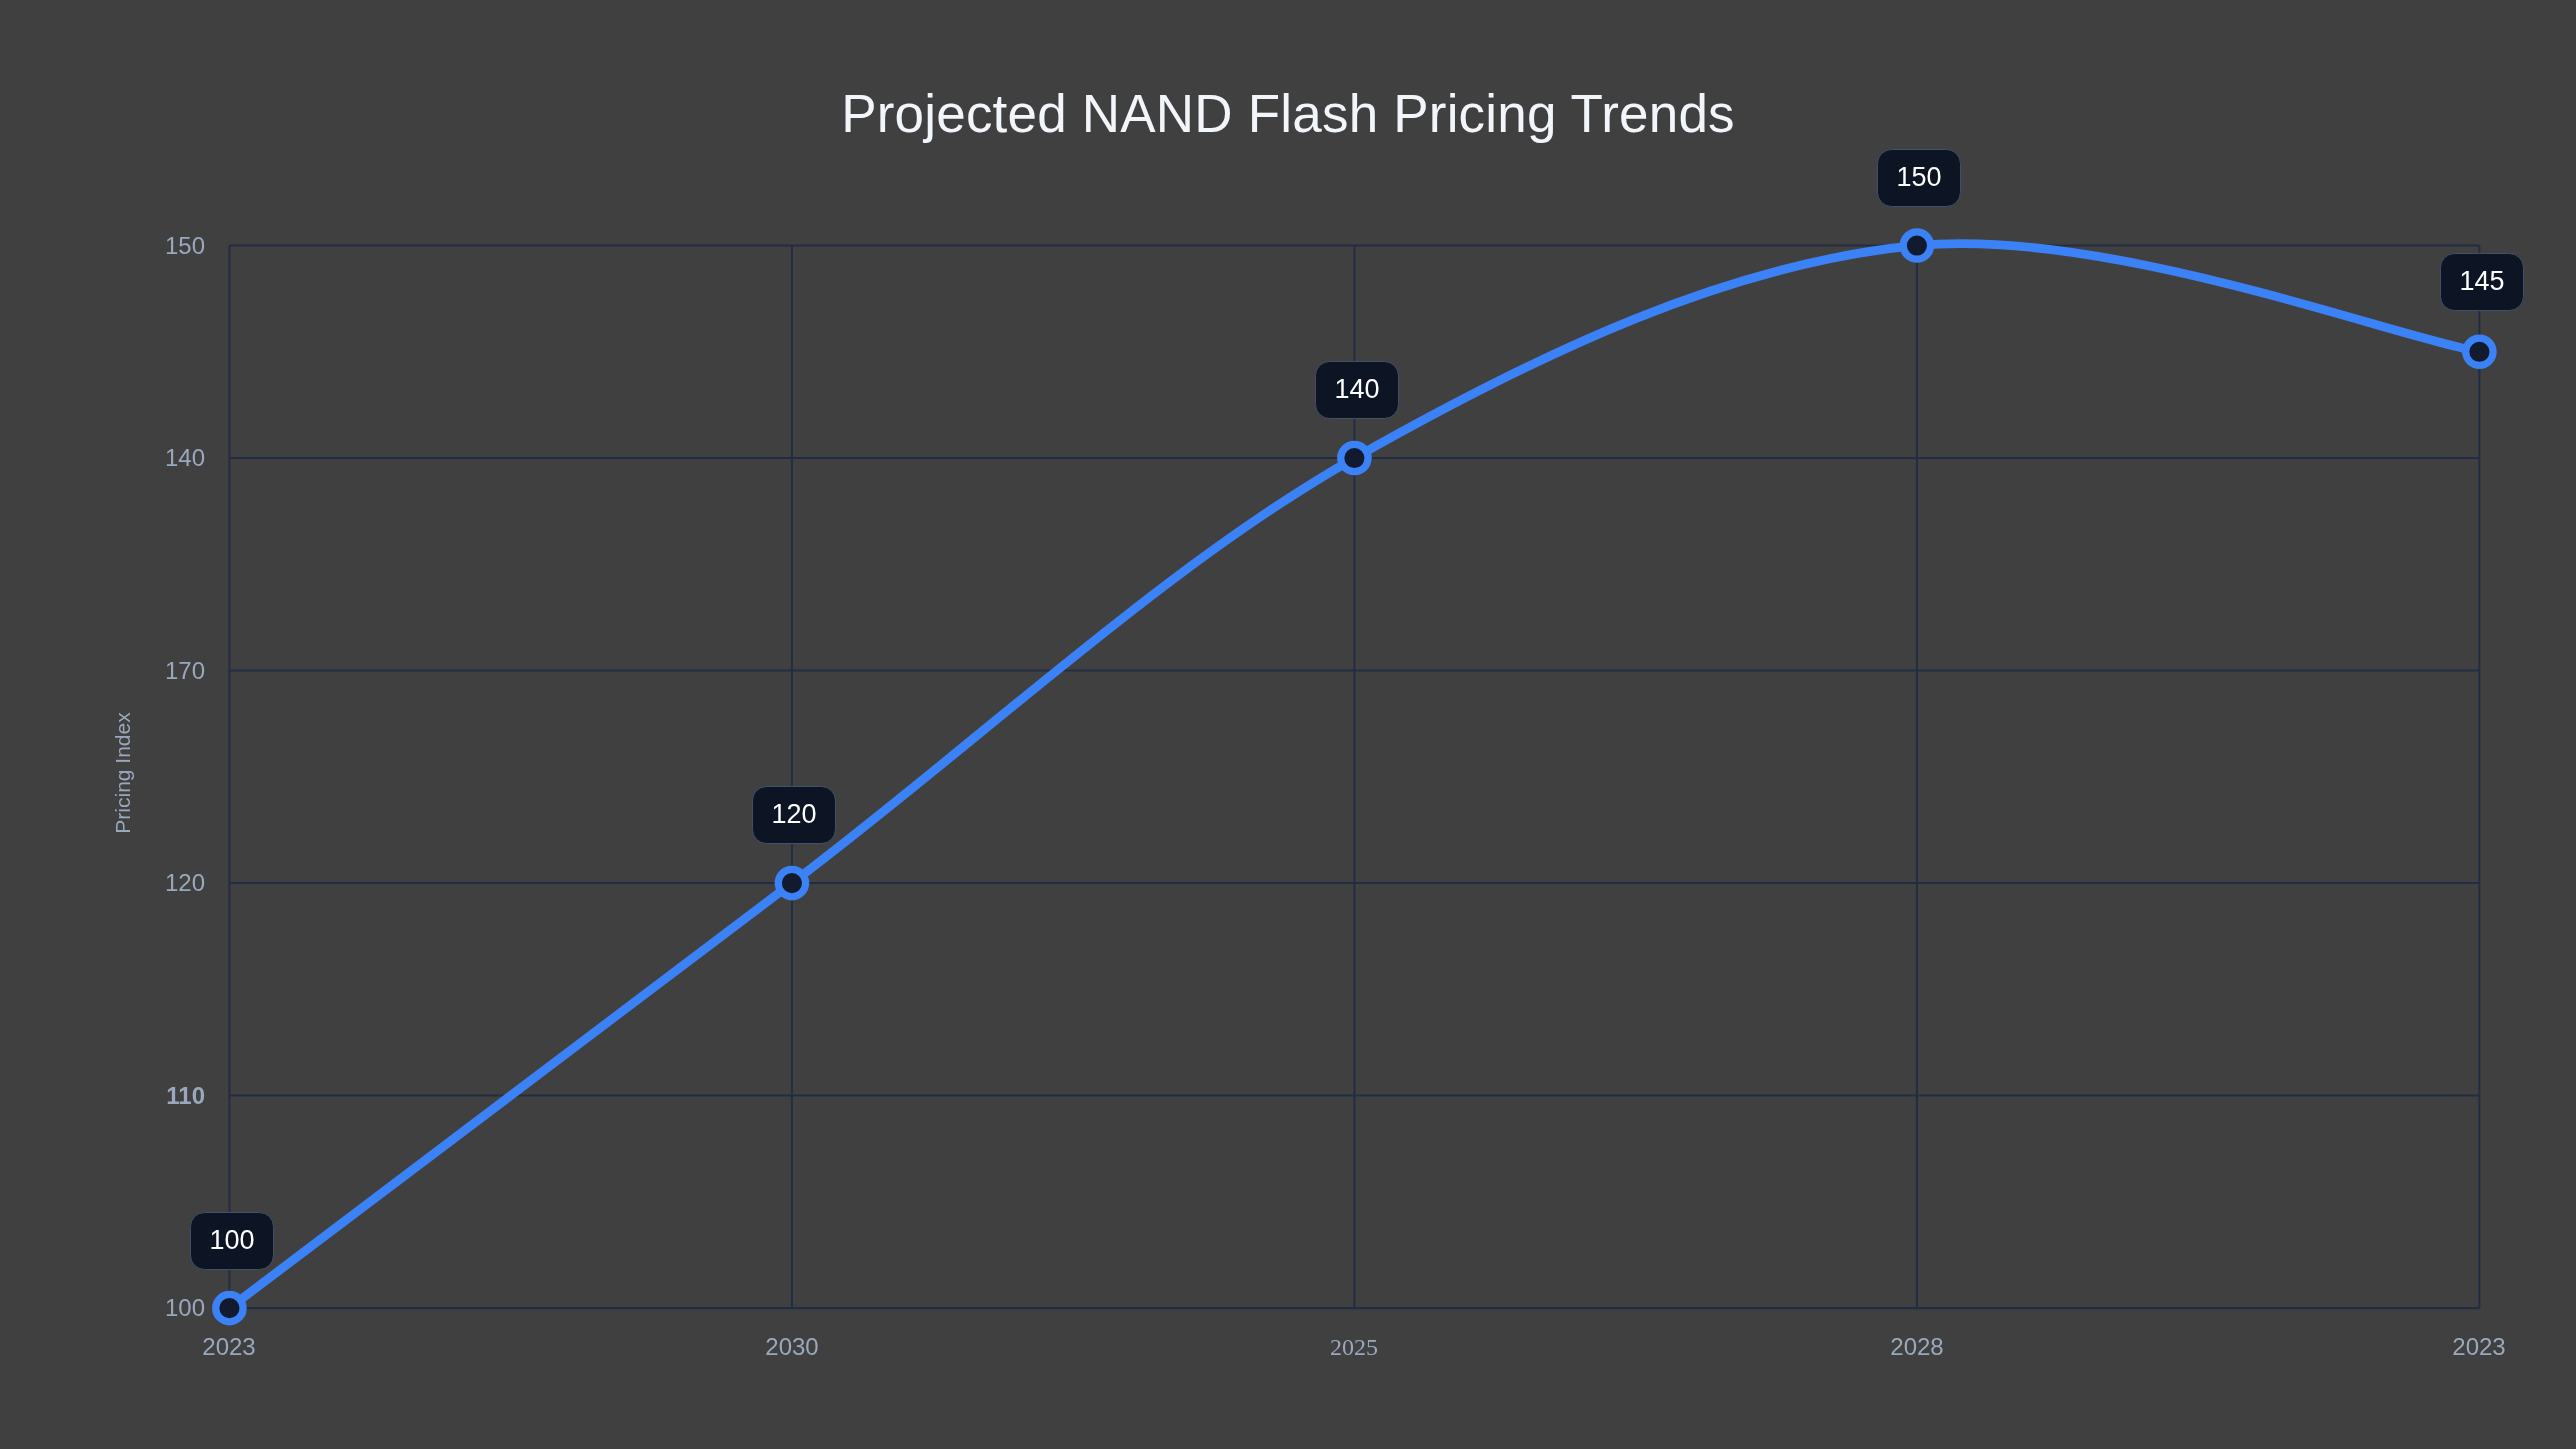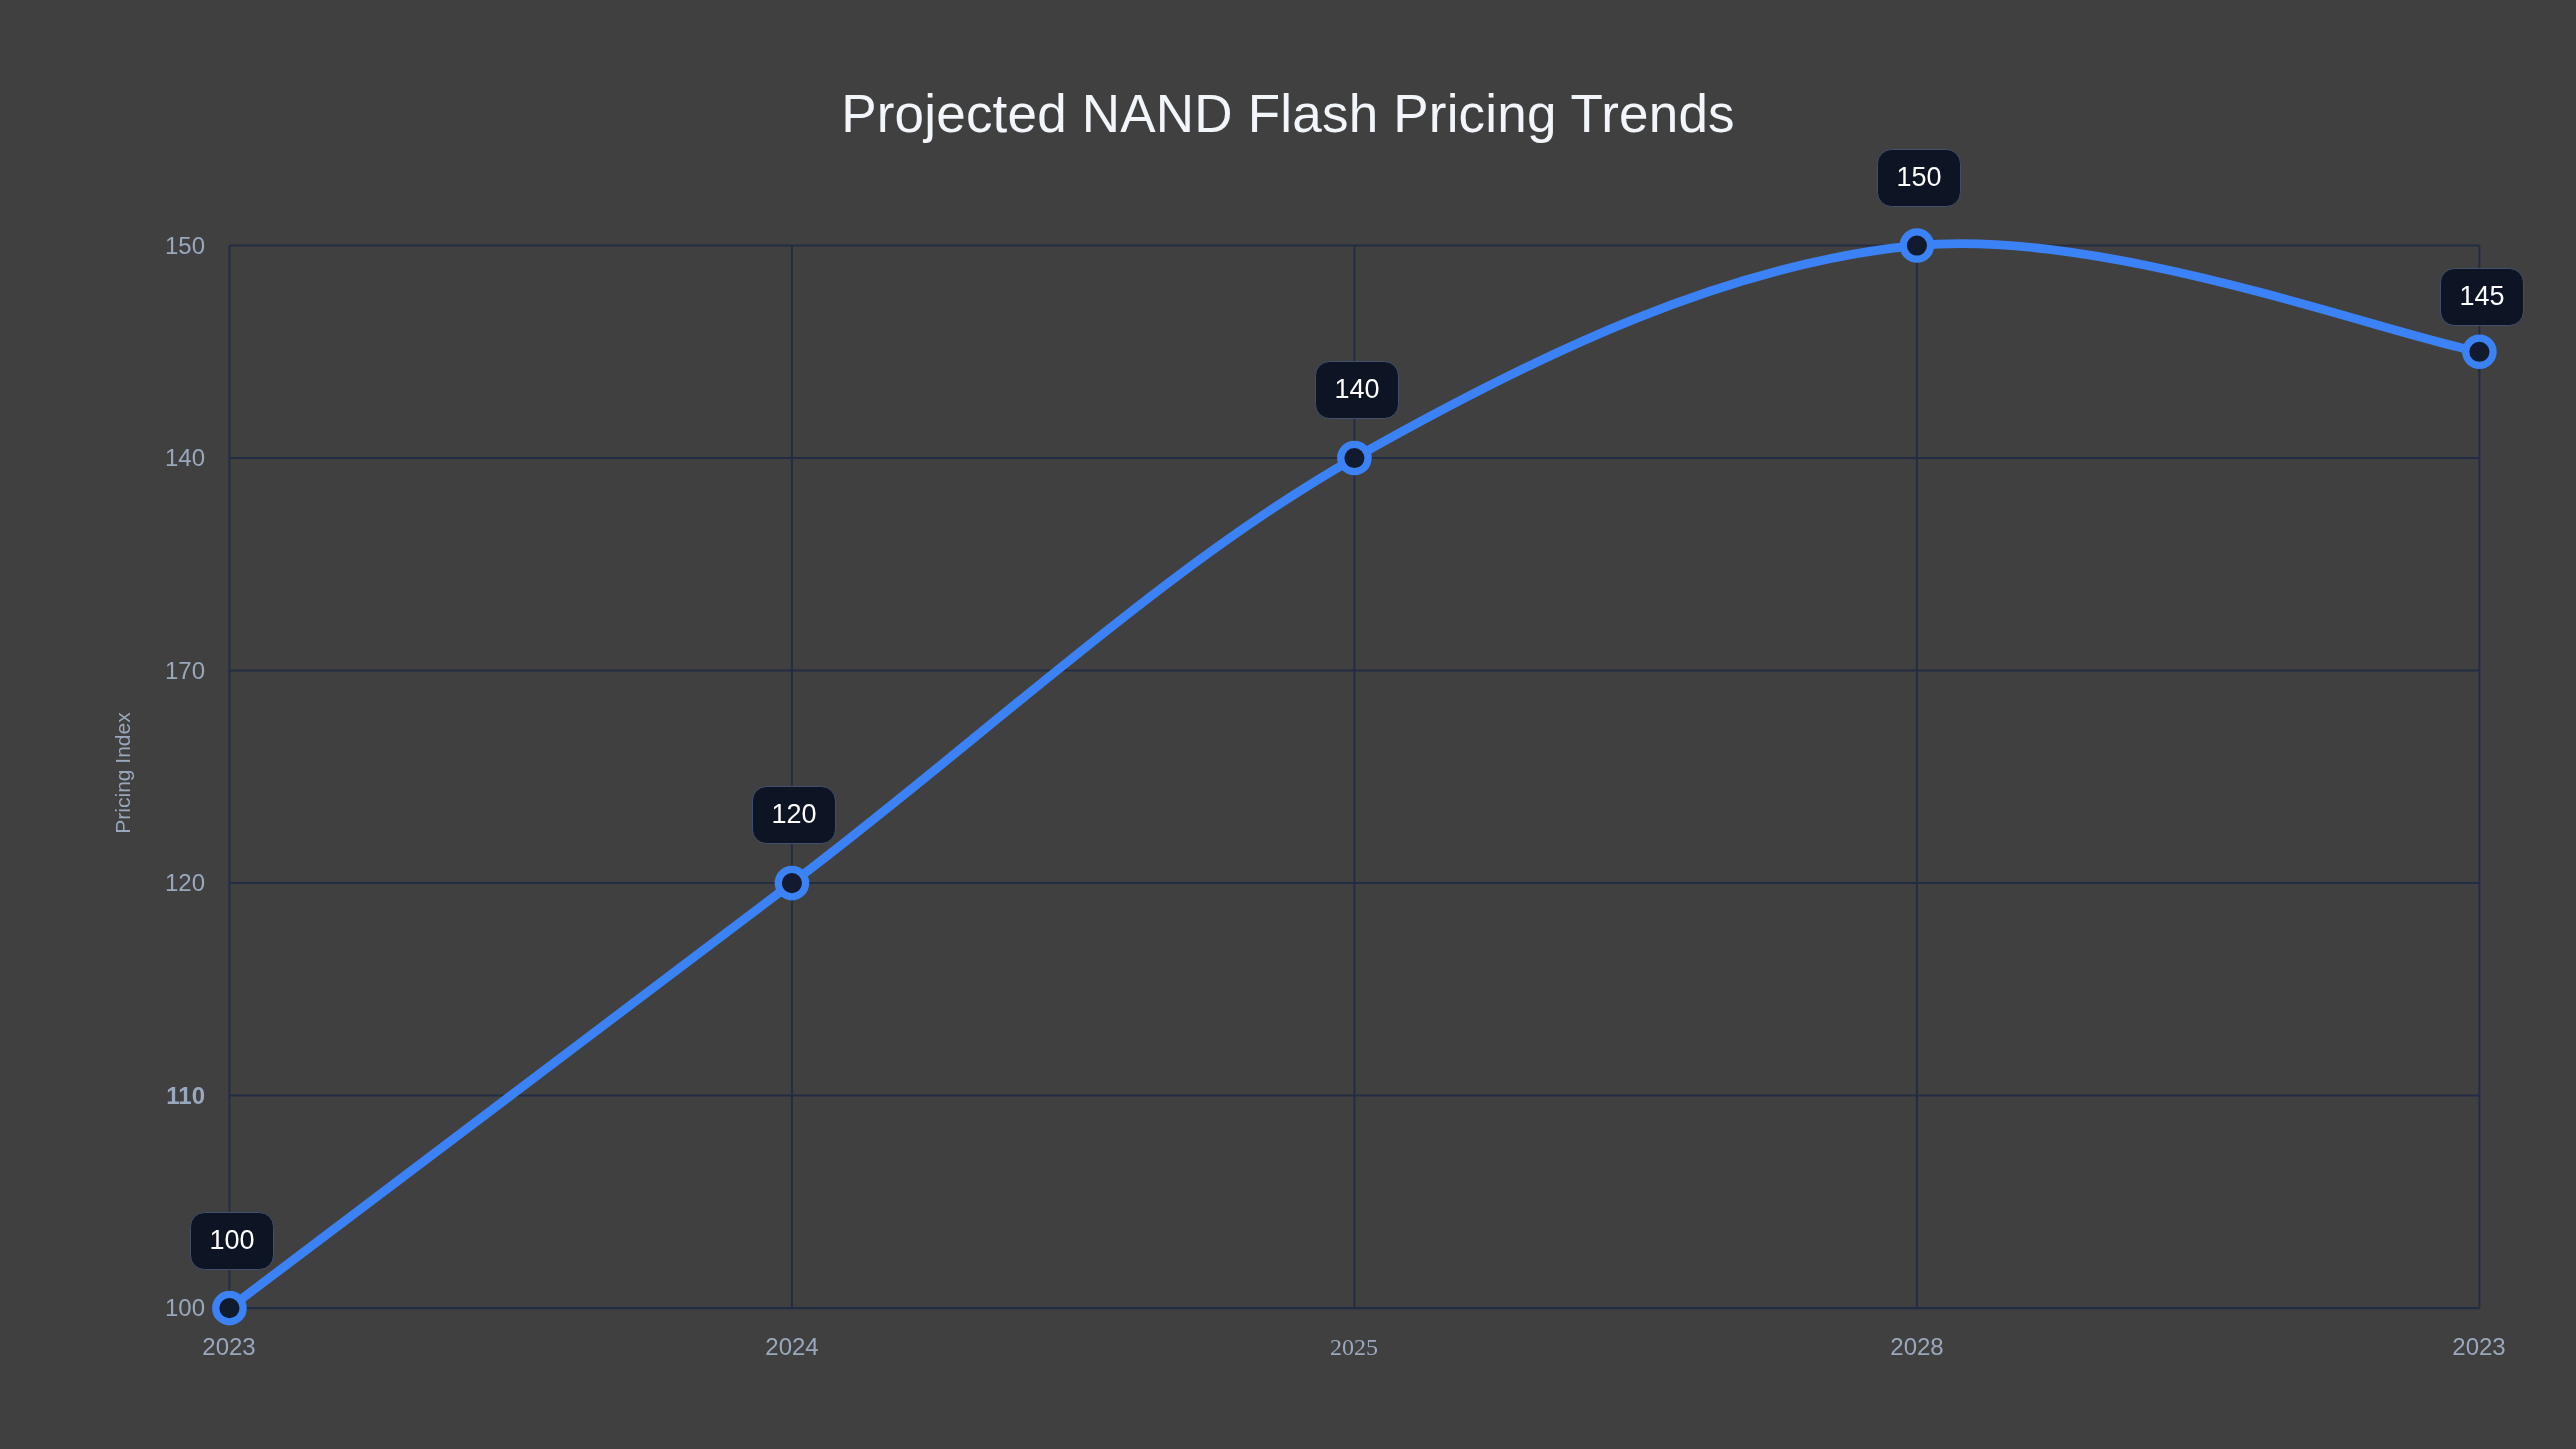--- a/index.html
+++ b/index.html
@@ -130,30 +130,30 @@
       <div class="tick-label y-tick" style="left: 141px; width: 64px; top: 246px;">150</div>
       <div class="tick-label y-tick" style="left: 141px; width: 64px; top: 458px;">140</div>
       <div class="tick-label y-tick" style="left: 141px; width: 64px; top: 671px;">170</div>
       <div class="tick-label y-tick" style="left: 141px; width: 64px; top: 883px;">120</div>
       <div class="tick-label y-tick" style="left: 141px; width: 64px; top: 1096px; font-weight: bold;">110</div>
       <div class="tick-label y-tick" style="left: 141px; width: 64px; top: 1308px;">100</div>
     </div>
 
   <div id="x-ticks">
       <div class="tick-label x-tick" style="left: 229px; top: 1335px;">2023</div>
-      <div class="tick-label x-tick" style="left: 792px; top: 1335px;">2024</div>
+      <div class="tick-label x-tick" style="left: 792px; top: 1335px;">2030</div>
       <div class="tick-label x-tick" style="left: 1354px; top: 1335px; font-family: Liberation Serif, serif;">2025</div>
       <div class="tick-label x-tick" style="left: 1917px; top: 1335px;">2028</div>
       <div class="tick-label x-tick" style="left: 2479px; top: 1335px;">2023</div>
     </div>
 
   <div class="y-axis-title" style="left:122px; top:773px;">Pricing Index</div>
 
   <div id="badges">
       <div class="data-badge" style="left: 232px; top: 1212px;">100</div>
       <div class="data-badge" style="left: 794px; top: 786px;">120</div>
       <div class="data-badge" style="left: 1357px; top: 361px;">140</div>
       <div class="data-badge" style="left: 1919px; top: 149px;">150</div>
-      <div class="data-badge" style="left: 2482px; top: 268px;">145</div>
+      <div class="data-badge" style="left: 2482px; top: 253px;">145</div>
     </div>
 
 </div>
 
 
 </body></html>

